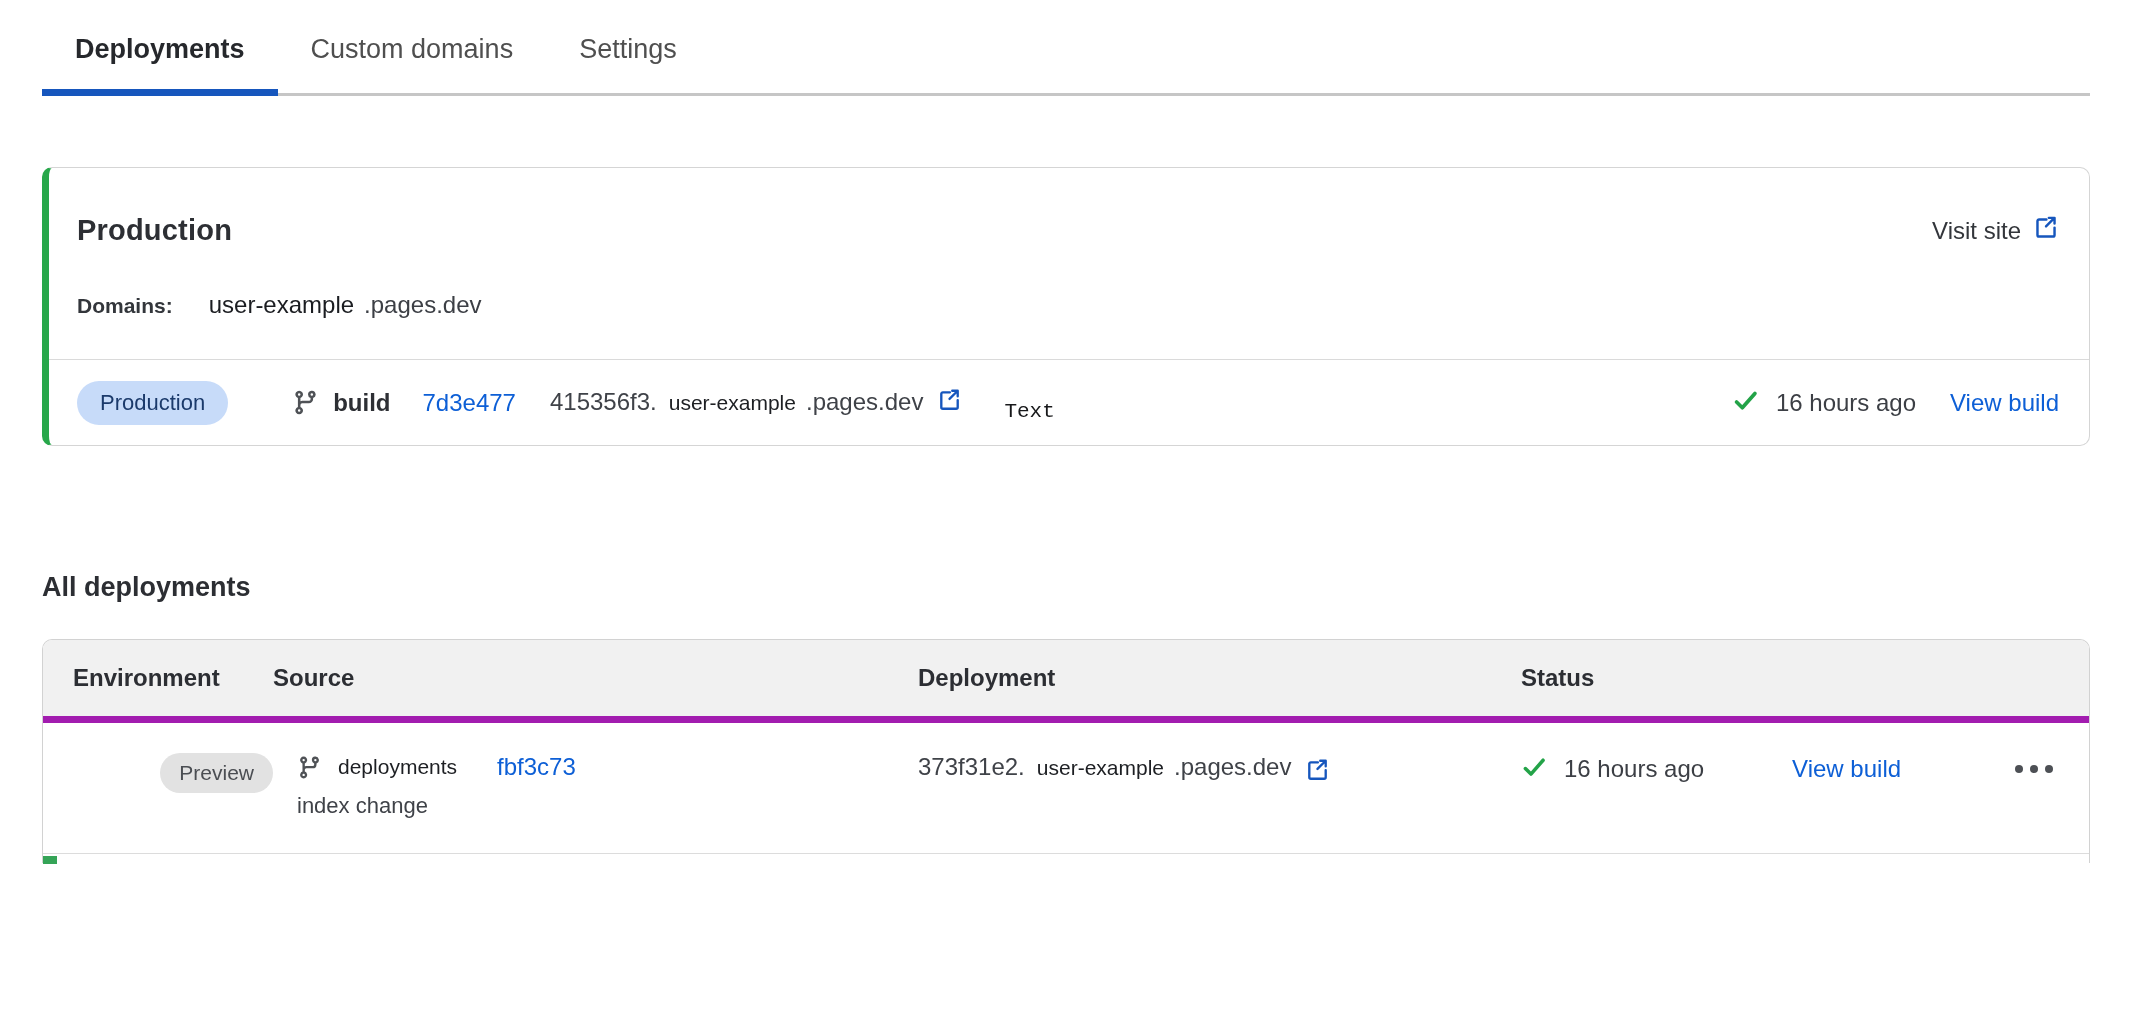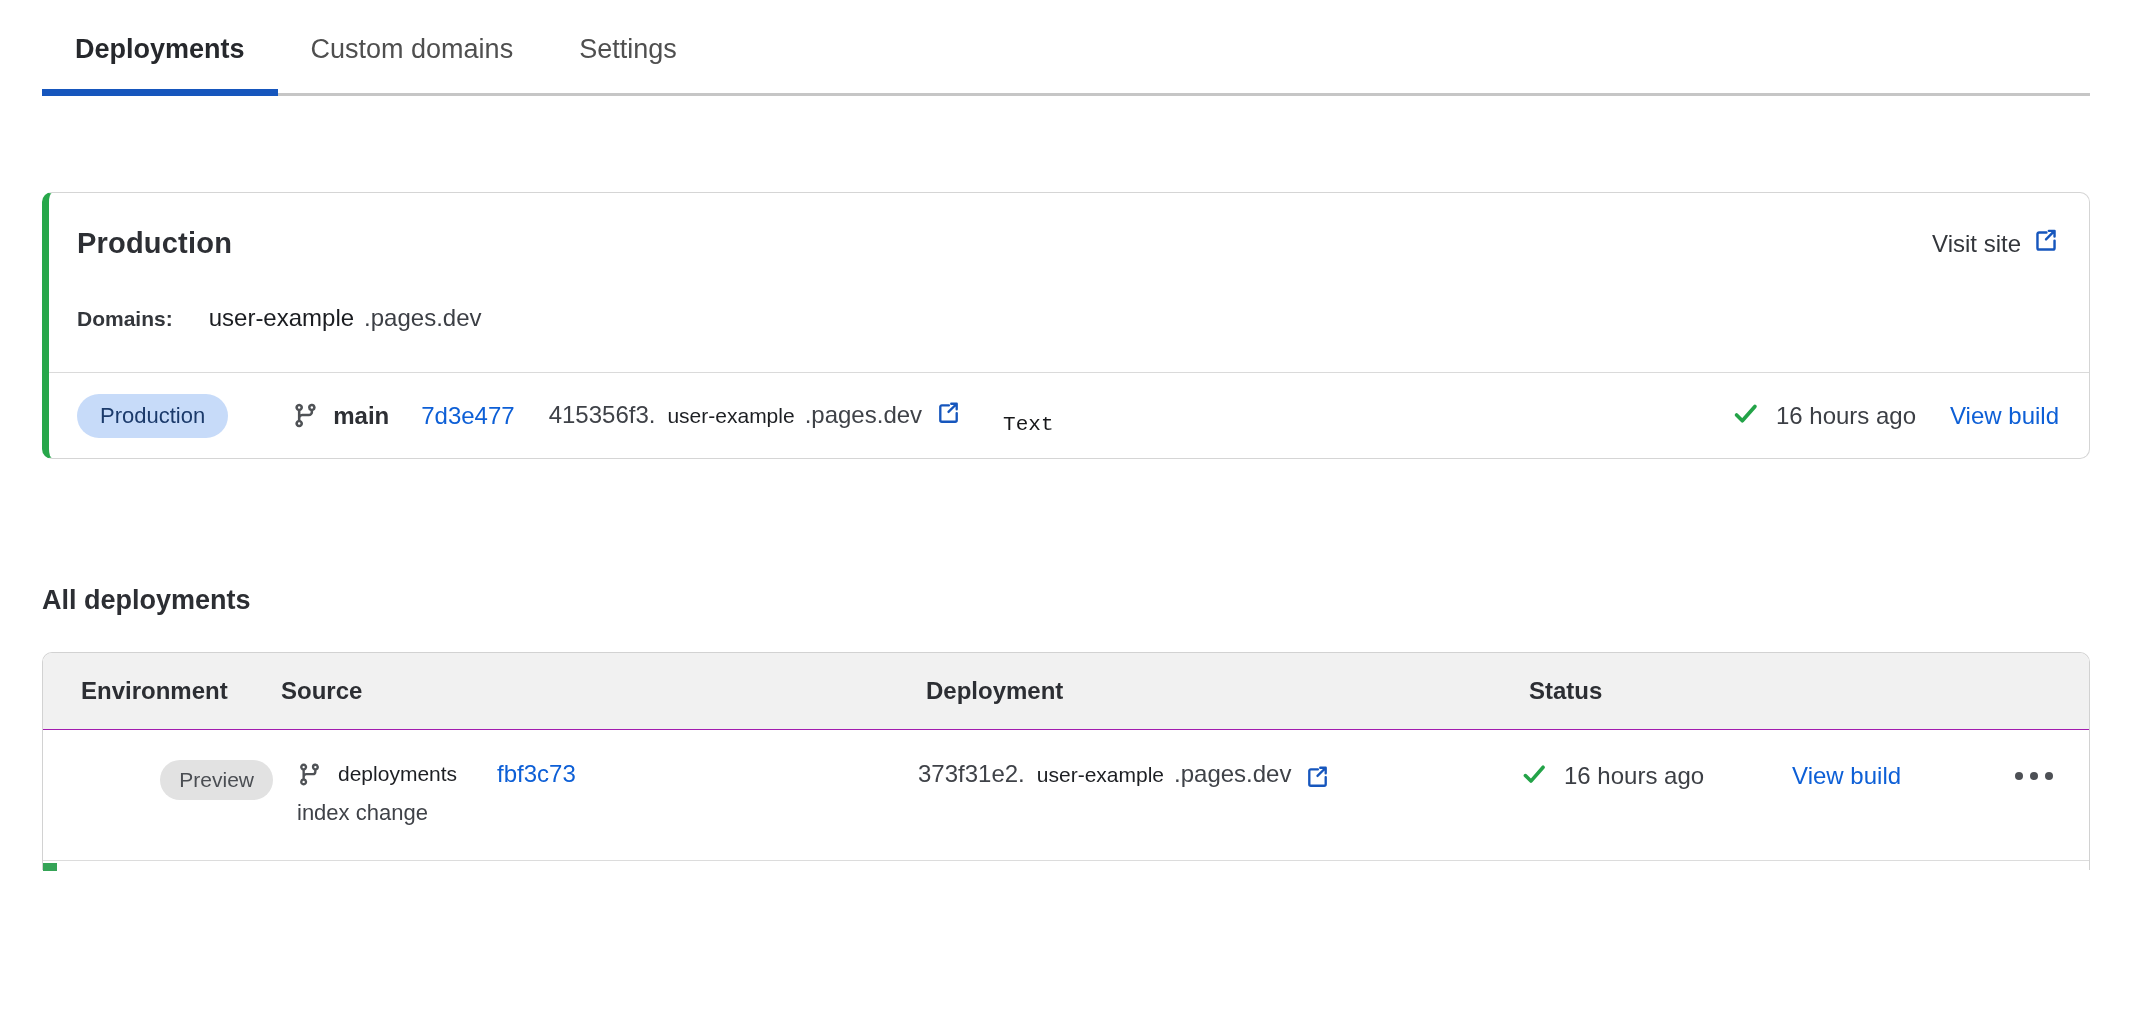--- a/index.html
+++ b/index.html
@@ -6,22 +6,22 @@
   html,body { width:2132px; height:1012px; background:#ffffff; overflow:hidden;
     font-family:"Liberation Sans", sans-serif; color:#36393f; }
 
   
   .tabs { margin:0 42px; display:flex; border-bottom:3px solid #c6c6c6; }
   .tab { padding:34px 33px 28px; font-size:27px; color:#4f4f4f; position:relative; cursor:pointer; white-space:nowrap; }
   .tab.active { color:#26282c; font-weight:700; }
   .tab.active::after { content:""; position:absolute; left:0; right:0; bottom:-3px; height:7px; background:#1656bd; }
 
   
-  .card { margin:96px 42px 0; border:1px solid #d5d5d5; border-left:7px solid #27a74a;
-    border-radius:10px; padding:0 30px 0 28px; background:#fff; }
+  .card { margin:71px 42px 0; border:1px solid #d5d5d5; border-left:7px solid #27a74a;
+    border-radius:10px; padding:12px 30px 0 28px; background:#fff; }
   .card-header { display:flex; justify-content:space-between; align-items:center; padding-top:34px; }
   .card-title { font-size:29px; font-weight:700; color:#2d2f34; letter-spacing:.2px; }
   .visit-site { display:flex; align-items:center; gap:12px; font-size:24px; color:#33363b; cursor:pointer; }
   .auto-deploy { margin-top:40px; display:flex; align-items:center; gap:18px; font-size:26px; color:#43464c; }
   .domains { margin-top:44px; display:flex; align-items:baseline; }
   .domains-label { font-size:21px; font-weight:700; color:#33363b; }
   .domain-name { font-size:24px; color:#1b1d21; margin-left:36px; }
   .domain-suffix { font-size:24px; color:#3c3f45; margin-left:10px; }
   .prod-row { margin:40px -30px 0 -28px; border-top:1px solid #dadada;
     padding:0 30px 0 28px; height:86px; display:flex; align-items:center; }
@@ -44,22 +44,22 @@
   .status-cluster { margin-left:auto; display:flex; align-items:center; }
   .check-icon { color:#23a348; flex:none; }
   .time { font-size:24px; color:#3c3f45; margin-left:16px; white-space:nowrap; }
   .view-build { margin-left:34px; white-space:nowrap; }
 
   
   .section-title { margin:126px 42px 0; font-size:27px; color:#2c2e33; }
   .table { margin:36px 42px 0; border:1px solid #d2d2d2; border-bottom:none;
     border-radius:10px 10px 0 0; }
   .thead { display:grid; grid-template-columns:230px 645px 603px 1fr;
-    background:#f1f1f1; border-radius:9px 9px 0 0; padding:24px 8px;
-    font-size:24px; font-weight:700; color:#2c2e33; border-bottom:1px solid #a21caf; }
+    background:#f1f1f1; border-radius:9px 9px 0 0; padding:24px 0;
+    font-size:24px; font-weight:700; color:#2c2e33; border-bottom:7px solid #a21caf; }
   .thead .th:first-child { padding-left:30px; }
   .trow { display:grid; grid-template-columns:230px 645px 603px 1fr;
     padding:30px 0 34px; border-bottom:1px solid #dcdcdc; background:#fff; }
   .cell-env { padding-left:44px;text-align:right; }
   .cell-source { padding-left:24px; }
   .source-top { display:flex; align-items:center; }
   .source-branch { font-size:21px; color:#1d1f23; margin-left:16px; }
   .source-commit { margin-left:40px; }
   .commit-msg { font-size:22px; color:#3f4248; margin-top:12px; }
   .cell-deploy { display:flex; align-items:baseline; align-content:flex-start; height:38px; }
@@ -101,21 +101,21 @@
     <span class="domain-suffix">.pages.dev</span>
   </div>
 
   <div class="prod-row">
     <span class="badge production">Production</span>
     <span class="branch-icon" style="margin-left:64px; display:flex;">
       <svg viewBox="0 0 16 16" width="27" height="27">
           <path fill="currentColor" d="M9.5 3.25a2.25 2.25 0 1 1 3 2.122V6A2.5 2.5 0 0 1 10 8.5H6a1 1 0 0 0-1 1v1.128a2.251 2.251 0 1 1-1.5 0V5.372a2.25 2.25 0 1 1 1.5 0v1.836A2.493 2.493 0 0 1 6 7h4a1 1 0 0 0 1-1v-.628A2.25 2.25 0 0 1 9.5 3.25Zm-6 0a.75.75 0 1 0 1.5 0 .75.75 0 0 0-1.5 0Zm8.25-.75a.75.75 0 1 0 0 1.5.75.75 0 0 0 0-1.5ZM4.25 12a.75.75 0 1 0 0 1.5.75.75 0 0 0 0-1.5Z"></path>
         </svg>
     </span>
-    <span class="branch-name">main</span>
+    <span class="branch-name">build</span>
     <a class="link commit-link">7d3e477</a>
     <span class="deploy-url">
       <span class="deploy-id">415356f3.</span>
       <span class="deploy-name">user-example</span>
       <span class="deploy-suffix">.pages.dev</span>
       <span class="ext-icon">
         <svg viewBox="0 0 16 16" width="25" height="25">
             <path fill="currentColor" d="M3.75 2h4.5a.75.75 0 0 1 0 1.5h-4.5a.25.25 0 0 0-.25.25v8.5c0 .138.112.25.25.25h8.5a.25.25 0 0 0 .25-.25v-4.5a.75.75 0 0 1 1.5 0v4.5A1.75 1.75 0 0 1 12.25 14h-8.5A1.75 1.75 0 0 1 2 12.25v-8.5C2 2.784 2.784 2 3.75 2Z"></path>
             <path fill="currentColor" d="M14 1.75v3.5a.75.75 0 0 1-1.5 0V3.56L8.53 7.53a.75.75 0 0 1-1.06-1.06l3.97-3.97h-1.69a.75.75 0 0 1 0-1.5h3.5a.75.75 0 0 1 .75.75Z"></path>
           </svg>

